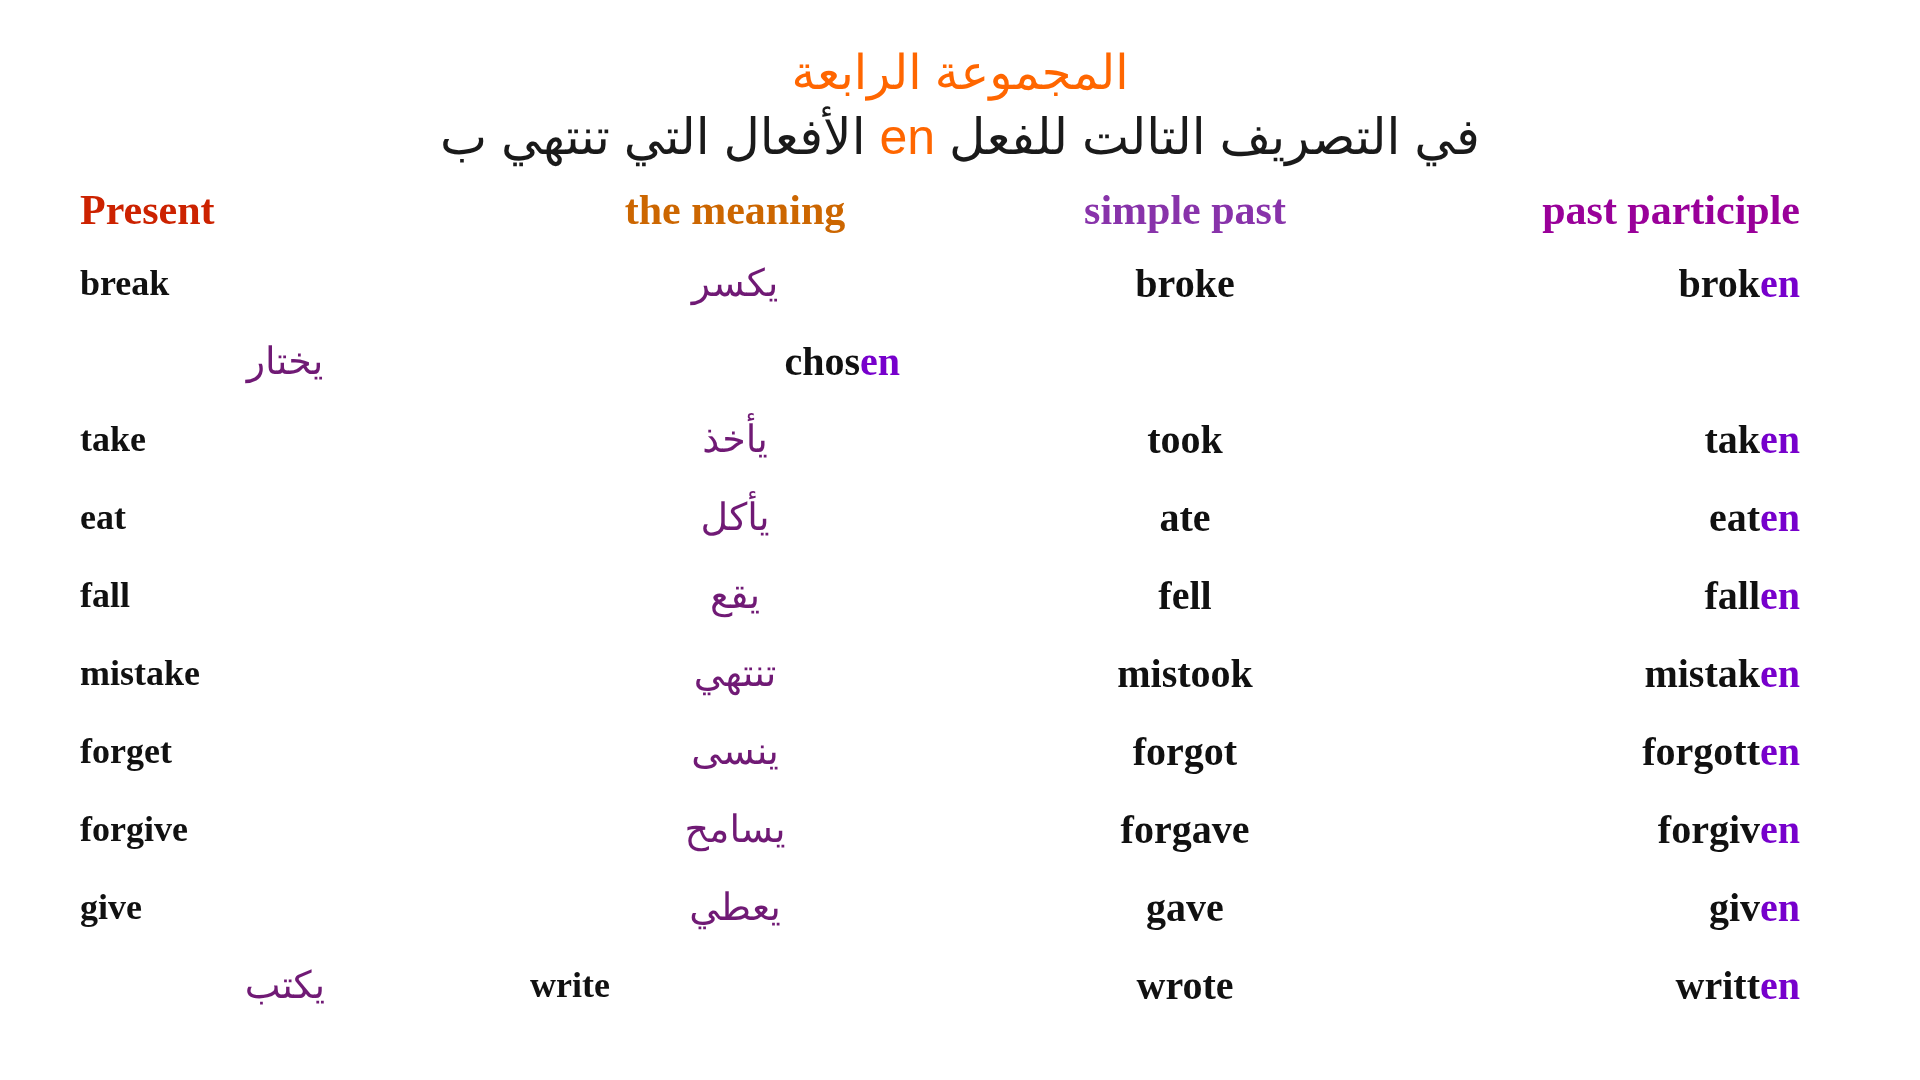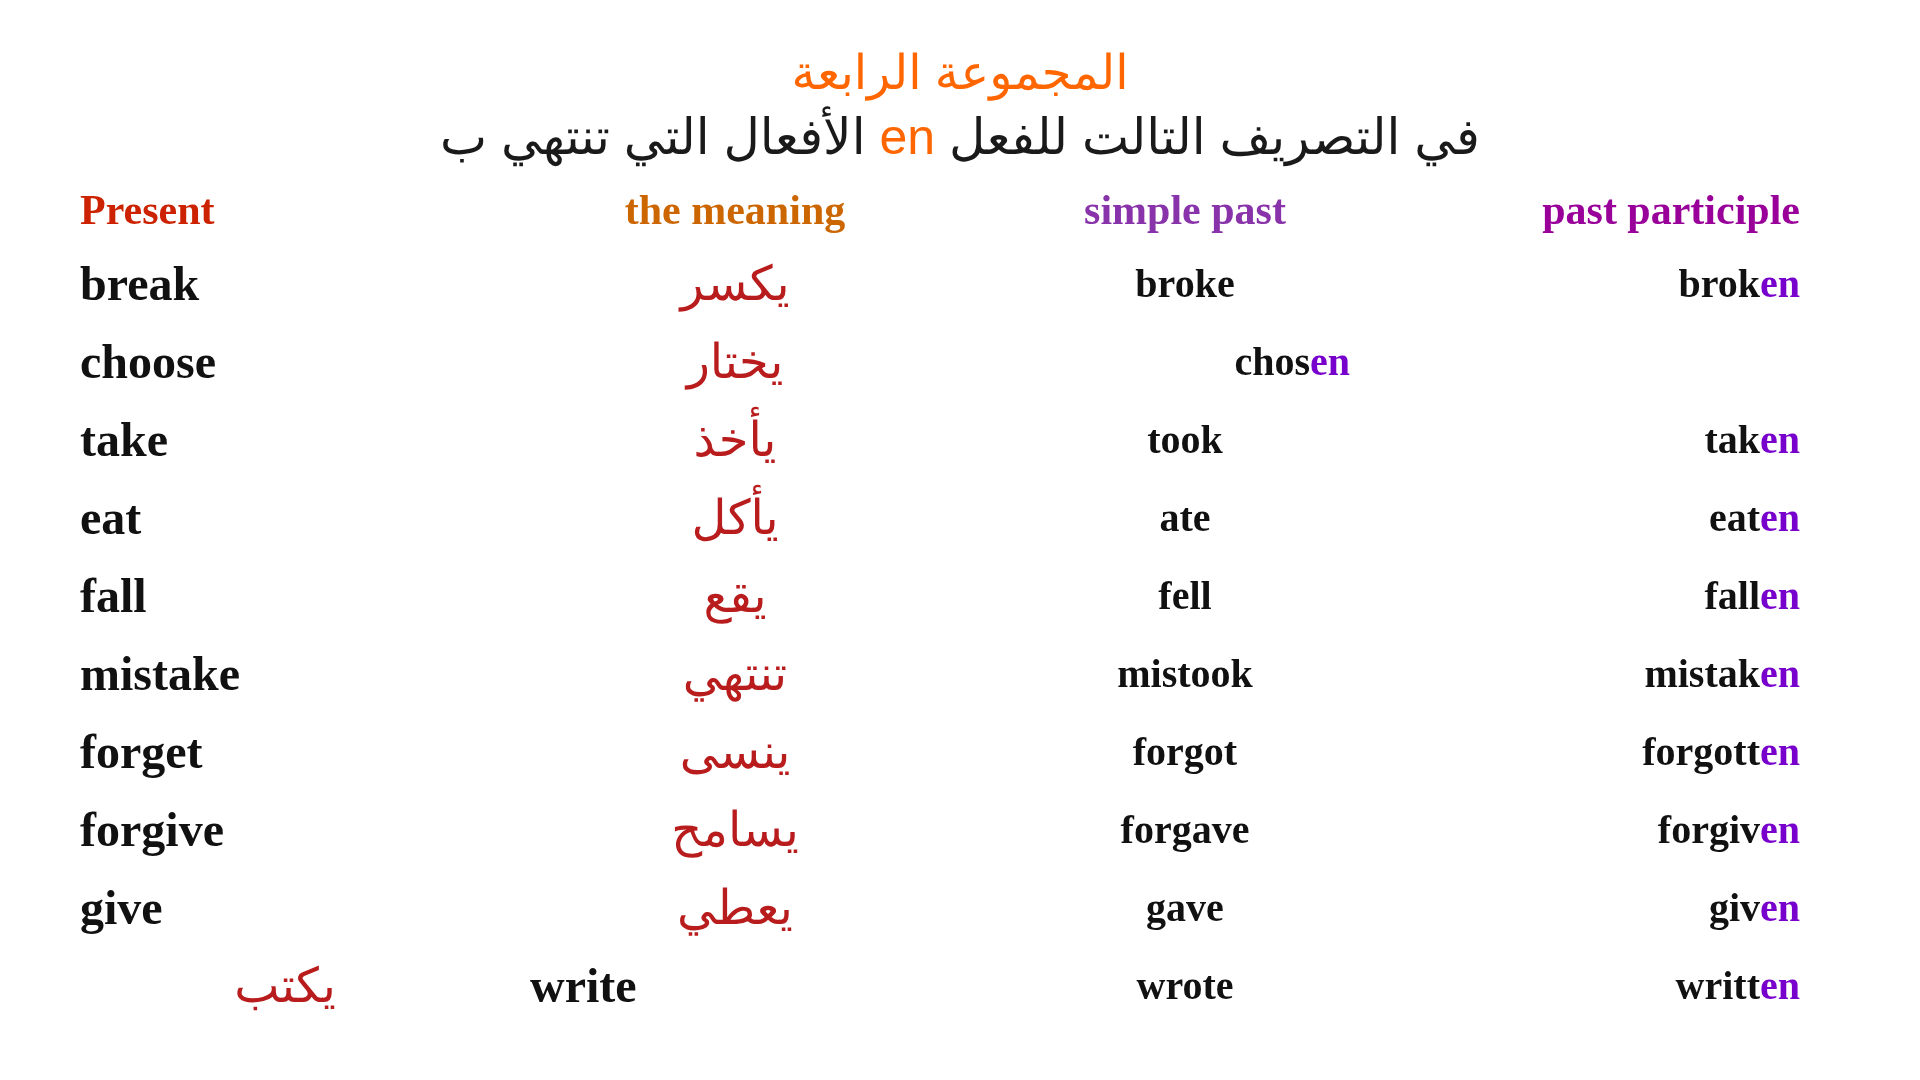--- a/index.html
+++ b/index.html
@@ -80,30 +80,30 @@
     }
 
     .cell {
       display: flex;
       align-items: center;
     }
 
     .cell-present {
       width: 25%;
       padding-left: 20px;
-      font-size: 48px;
+      font-size: 36px;
       font-weight: bold;
       color: #111111;
     }
 
     .cell-meaning {
       width: 25%;
       justify-content: center;
-      font-size: 48px;
-      color: #b91c1c;
+      font-size: 38px;
+      color: #701a75;
       font-family: 'Arial', sans-serif;
       direction: rtl;
     }
 
     .cell-simple {
       width: 25%;
       justify-content: center;
       font-size: 40px;
       font-weight: bold;
       color: #111111;
@@ -156,21 +156,20 @@
   <div class="verb-row">
       <div class="cell cell-present">break</div>
       <div class="cell cell-meaning">يكسر</div>
       <div class="cell cell-simple">broke</div>
       <div class="cell cell-participle">
         <span>brok</span>
           <span class="en-suffix">en</span>
       </div>
     </div>
       <div class="verb-row">
-      <div class="cell cell-present">choose</div>
       <div class="cell cell-meaning">يختار</div>
       <div class="cell cell-participle">
         <span>chos</span>
           <span class="en-suffix">en</span>
       </div>
     </div>
       <div class="verb-row">
       <div class="cell cell-present">take</div>
       <div class="cell cell-meaning">يأخذ</div>
       <div class="cell cell-simple">took</div>

